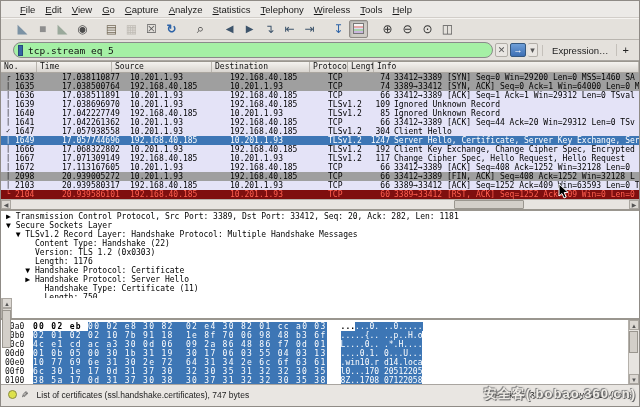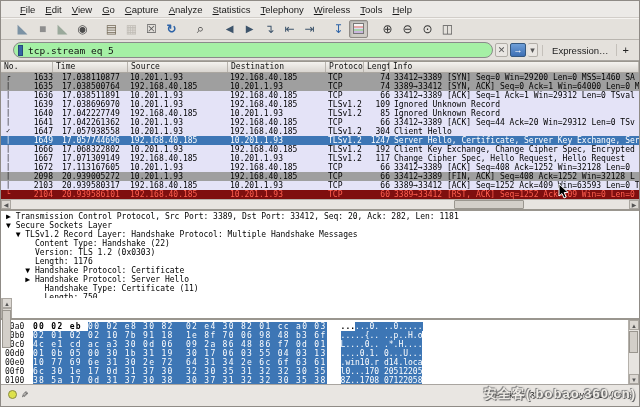--- a/index.html
+++ b/index.html
@@ -39,26 +39,26 @@
   .fapply { background:linear-gradient(#6f9fd8,#3d6fb4); color:#fff; width:16px; font-weight:bold; border-color:#35587f;}
   .fdd { width:10px; border-left:none; }
   .fexpr { font-size:9.5px; color:#222; padding:0 7px 0 9px; border-left:1px solid #c4c0ba; margin-left:4px; }
   .fadd { font-size:11px; color:#222; padding:0 6px; border-left:1px solid #c4c0ba; }
 
   
   .packetpane { border-top:1px solid #9a968f; background:#fff; }
   .phead { display:flex; height:11px; background:linear-gradient(#f4f2ef,#d9d5d0); border-bottom:1px solid #aaa6a0;
            font-size:8px; line-height:10px; color:#111; font-family:"DejaVu Sans Mono", monospace; }
   .phead span { border-right:1px solid #b8b4ae; padding-left:3px; white-space:pre; overflow:hidden; }
-  .h-no{width:52px} .h-time{width:75px} .h-src{width:100px} .h-dst{width:98px} .h-proto{width:38px} .h-len{width:26px} .h-info{flex:1}
+  .h-no{width:36px} .h-time{width:75px} .h-src{width:100px} .h-dst{width:98px} .h-proto{width:38px} .h-len{width:26px} .h-info{flex:1}
   .plist { height:126px; overflow:hidden; background:#fff; }
   .prow { display:flex; height:9px; line-height:9px; font-size:8px; font-family:"DejaVu Sans Mono", monospace; color:#000; white-space:pre; }
   .prow span { overflow:hidden; white-space:pre; }
   .c-mark{width:14px; padding-left:5px; flex:none; font-size:7px;}
-  .c-no{width:38px; text-align:right; flex:none;}
+  .c-no{width:38px; text-align:left; flex:none;}
   .c-time{width:75px; padding-left:9px; flex:none;}
   .c-src{width:100px; padding-left:2px; flex:none;}
   .c-dst{width:98px; padding-left:2px; flex:none;}
   .c-proto{width:38px; padding-left:2px; flex:none;}
   .c-len{width:26px; text-align:right; flex:none;}
   .c-info{flex:1; padding-left:4px;}
   .prow.gray { background:#9f9f9f; }
   .prow.lav  { background:#e4e3f7; }
   .prow.sel  { background:#3d76b5; color:#fff; }
   .prow.red  { background:#7f0f0f; color:#ff6050; }
@@ -394,20 +394,21 @@
       <span class="vtrack">
           <span class="vthumb vt-hex"></span>
         </span>
       <span class="varrow bottom">▼</span>
     </div>
   </div>
 
   <div class="statusbar">
     <span class="expert-dot"></span>
     <span class="pencil">✎</span>
+    <span class="st-left">List of certificates (ssl.handshake.certificates), 747 bytes</span>
     <span class="st-right">Packets: 3364 · Displayed: 14 (0.4%)</span>
   </div>
 
   <div class="watermark">安全客(.bobao.360.cn)</div>
 
   <svg class="cursor" width="12" height="17" viewBox="0 0 12 17">
     <path d="M1 1 L1 13 L4 10.5 L6 15 L8.2 14 L6.2 9.6 L10 9.3 Z" fill="#000" stroke="#fff" stroke-width="1"></path>
   </svg>
 
 </div>

